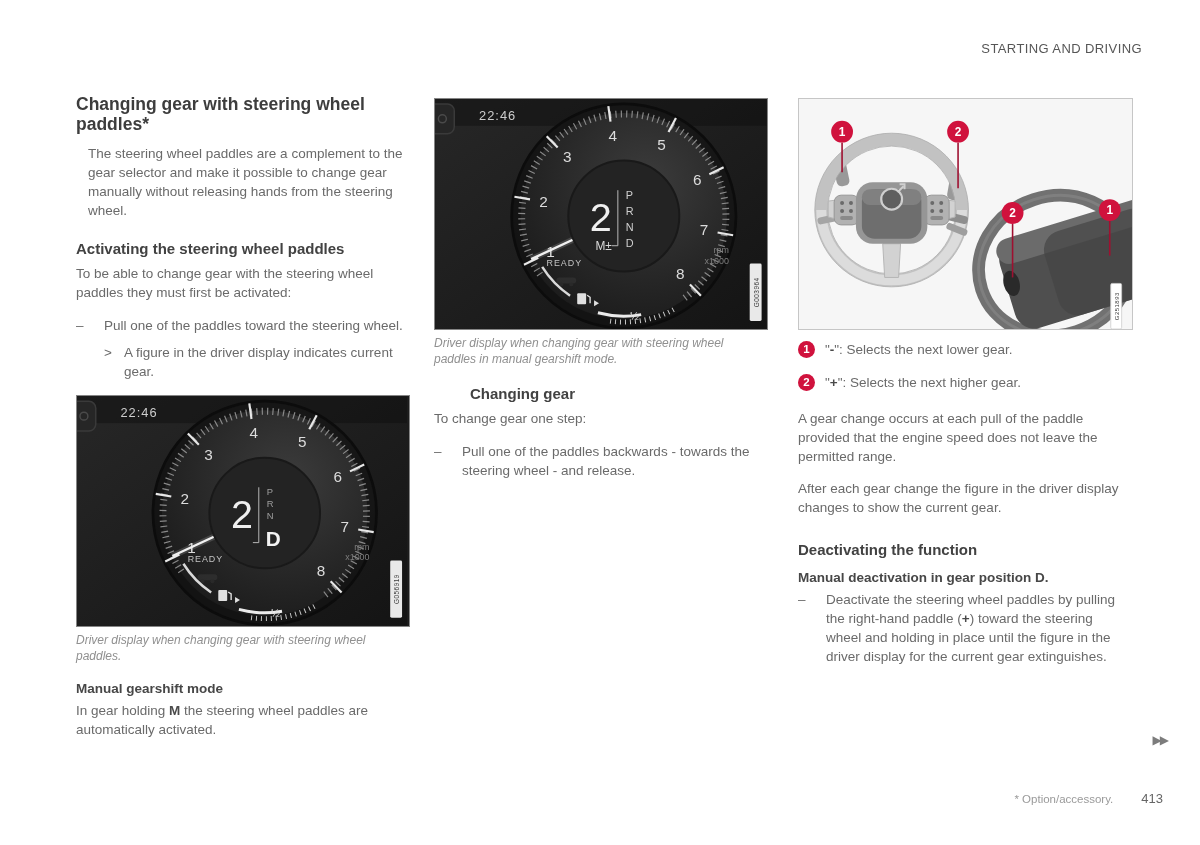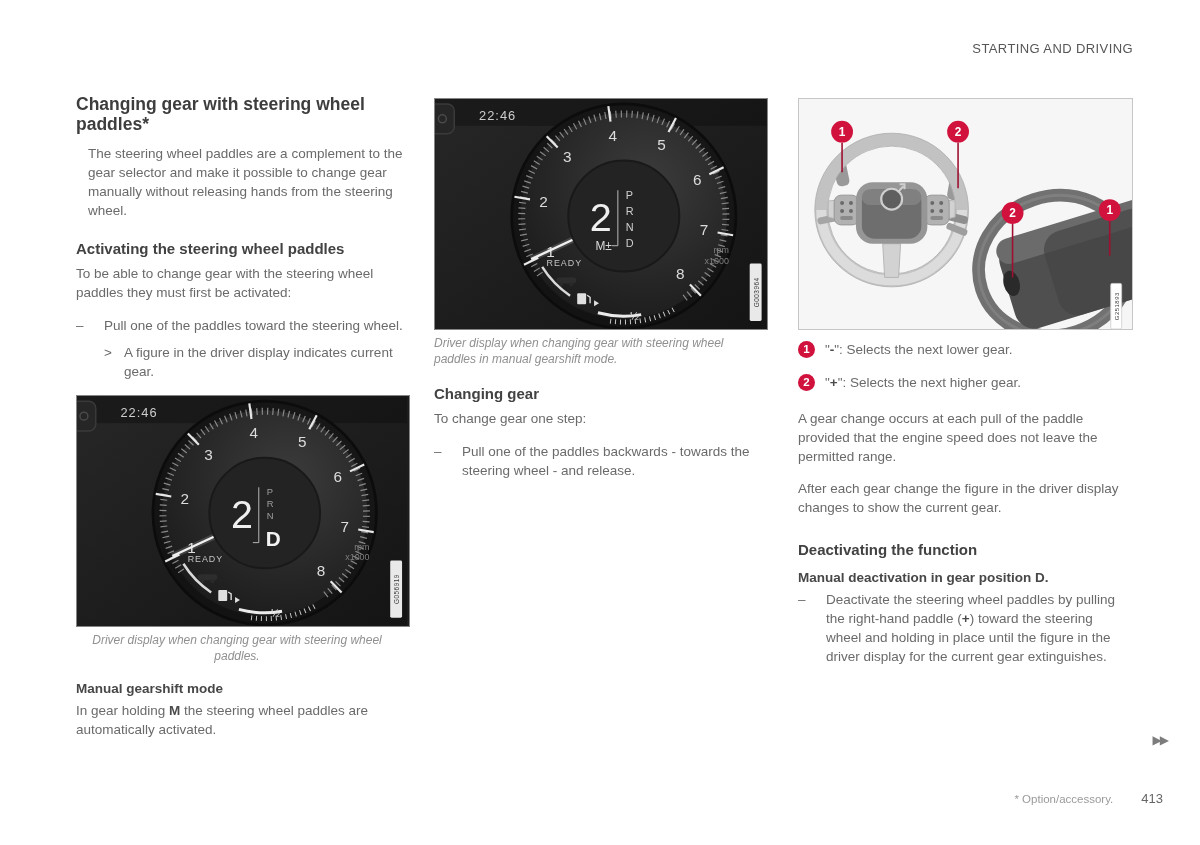--- a/index.html
+++ b/index.html
@@ -24,21 +24,21 @@
   .subbullet{display:flex;font-size:13.5px;line-height:19px;margin:8px 0 0 28px;}
   .subbullet .marker{width:20px;flex:none;}
   figure{margin:0;padding:0;}
   .fig-dark{width:334px;height:232px;border:1px solid #858585;box-sizing:border-box;background:#1c1c1c;}
   .fig-light{width:335px;height:232px;border:1px solid #c6c6c6;box-sizing:border-box;background:#f6f6f6;}
   figcaption{font-size:12px;line-height:15.5px;color:#909090;margin:6px 0 0 0;font-style:italic;}
   .num-item{display:flex;gap:10px;align-items:flex-start;font-size:13.5px;line-height:19px;margin:10px 0 14px 0;}
   .badge{width:17px;height:17px;border-radius:50%;background:#d0123d;color:#ffffff;
          font-size:11.5px;font-weight:bold;display:flex;align-items:center;justify-content:center;
          flex:none;margin-top:1px;}
-  #page-header{position:absolute;top:41px;right:67px;font-size:13px;color:#565656;letter-spacing:.4px;}
+  #page-header{position:absolute;top:41px;right:58px;font-size:13px;color:#565656;letter-spacing:.4px;}
   #chevrons{position:absolute;top:733px;right:33px;font-size:12px;color:#7c7c7c;letter-spacing:-2px;}
   #page-footer{position:absolute;top:791px;right:37px;font-size:11.5px;color:#9a9a9a;}
   #page-footer .pageno{font-size:13px;color:#666666;margin-left:28px;}
   svg{display:block;}
   svg text{font-family:"Liberation Sans", sans-serif;}
   .mt0{margin-top:0;}
 </style>
 </head>
 <body>
 
@@ -137,21 +137,21 @@
             <text x="192" y="124">N</text>
           </g>
           <text x="191" y="151" font-size="21" fill="#f2f2f2" font-weight="bold">D</text>
         </g>
         <g>
           <rect x="317" y="166" width="12" height="58" rx="1.5" fill="#e9e9e9"></rect>
           <text transform="rotate(-90 323 195)" x="323" y="198" font-size="6.5" fill="#3a3a3a" text-anchor="middle" letter-spacing="0.5">G056919</text>
         </g>
       </svg>
     </div>
-    <figcaption style="width:322px;text-align:center;">Driver display when changing gear with steering wheel paddles.</figcaption>
+    <figcaption style="width:322px;">Driver display when changing gear with steering wheel paddles.</figcaption>
   </figure>
 
   <h3>Manual gearshift mode</h3>
   <p style="width:322px;"><span>In gear holding </span><b class="inline">M</b><span> the steering wheel paddles are automatically activated.</span></p>
 </div>
 
 <div class="col" id="col-mid">
 
   <figure>
     <div class="fig-dark">
@@ -234,21 +234,21 @@
         </g>
         <g>
           <rect x="317" y="166" width="12" height="58" rx="1.5" fill="#e9e9e9"></rect>
           <text transform="rotate(-90 323 195)" x="323" y="198" font-size="6.5" fill="#3a3a3a" text-anchor="middle" letter-spacing="0.5">G003964</text>
         </g>
       </svg>
     </div>
     <figcaption style="width:324px;">Driver display when changing gear with steering wheel paddles in manual gearshift mode.</figcaption>
   </figure>
 
-  <h2 style="margin-top:18px;">Changing gear</h2>
+  <h2 style="margin-top:18px;margin-left:36px;">Changing gear</h2>
   <p class="tight">To change gear one step:</p>
   <div class="bullet">
     <span class="marker">–</span>
     <span style="width:300px;">Pull one of the paddles backwards - towards the steering wheel - and release.</span>
   </div>
 </div>
 
 <div class="col" id="col-right">
 
   <figure>

